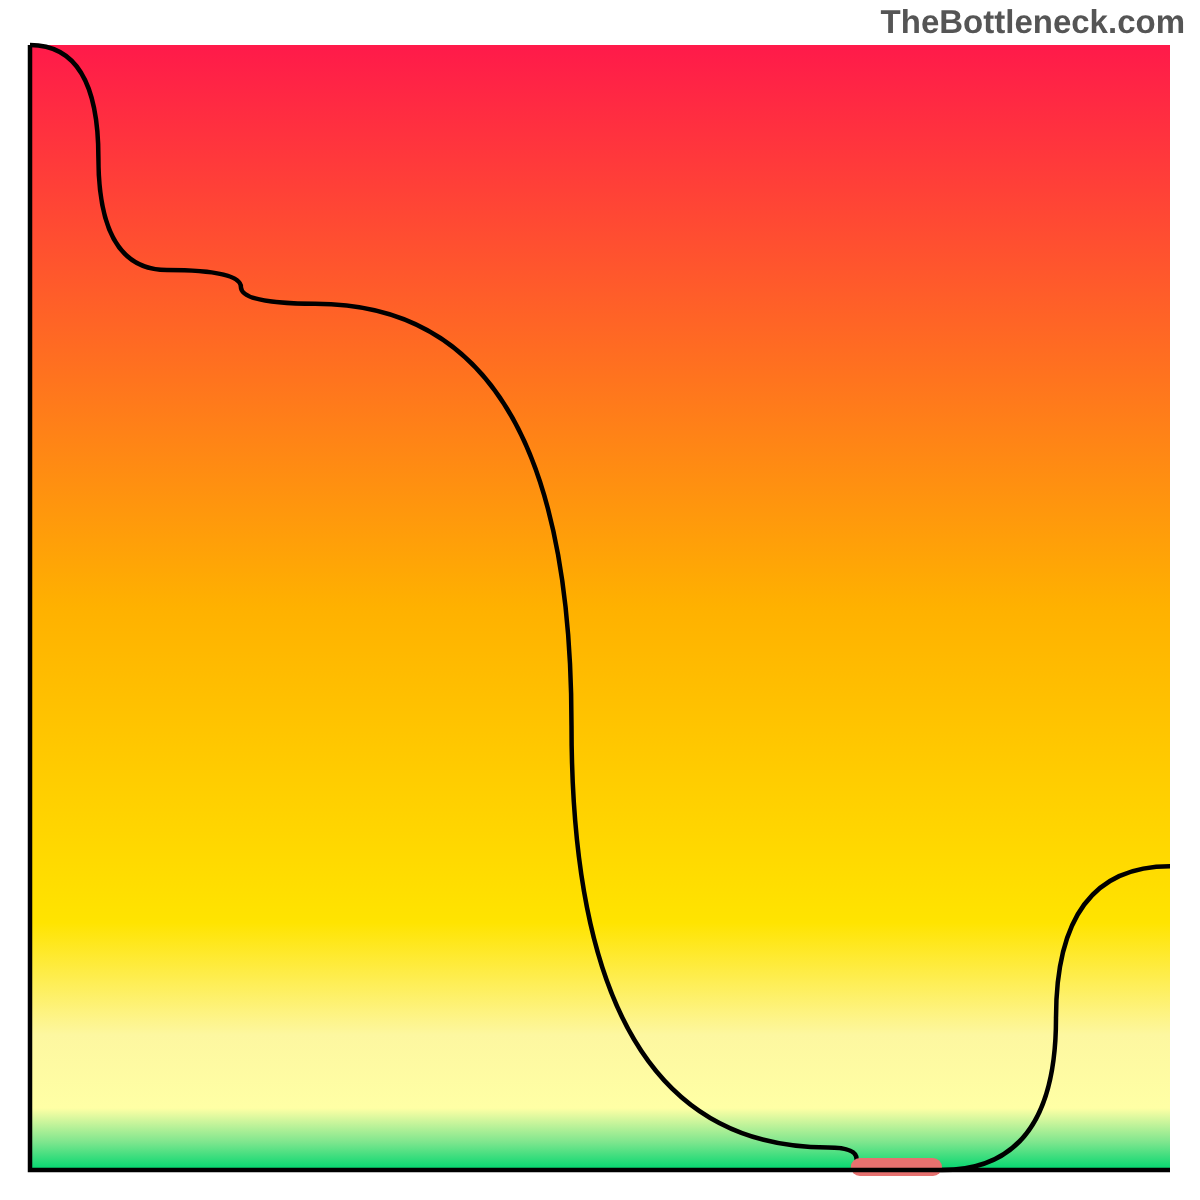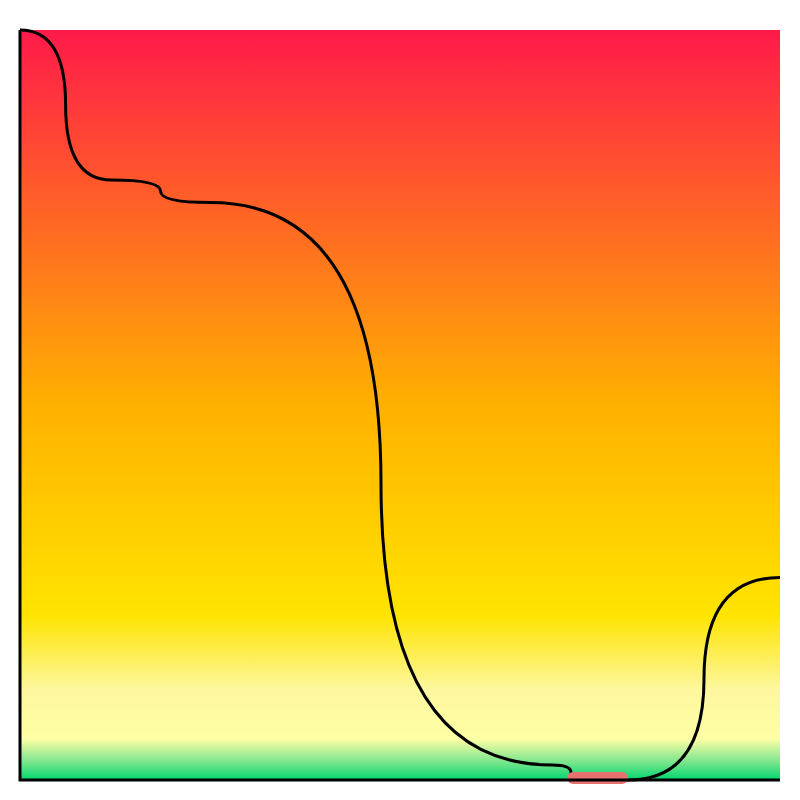--- a/index.html
+++ b/index.html
@@ -29,20 +29,21 @@
     top: 0;
     left: 0;
     width: 800px;
     height: 800px;
   }
 </style>
 </head>
 <body>
 
 <div class="container">
+  <div class="watermark">TheBottleneck.com</div>
   <svg class="chart" viewBox="0 0 800 800">
     <defs>
       <linearGradient id="bg-grad" x1="0" y1="0" x2="0" y2="1">
           <stop offset="0%" stop-color="#ff1a4a"></stop>
           <stop offset="50%" stop-color="#ffb100"></stop>
           <stop offset="78%" stop-color="#ffe400"></stop>
           <stop offset="88%" stop-color="#fdf7a0"></stop>
           <stop offset="94.5%" stop-color="#ffffa5"></stop>
           <stop offset="97.5%" stop-color="#7fe68e"></stop>
           <stop offset="100%" stop-color="#00d66f"></stop>

